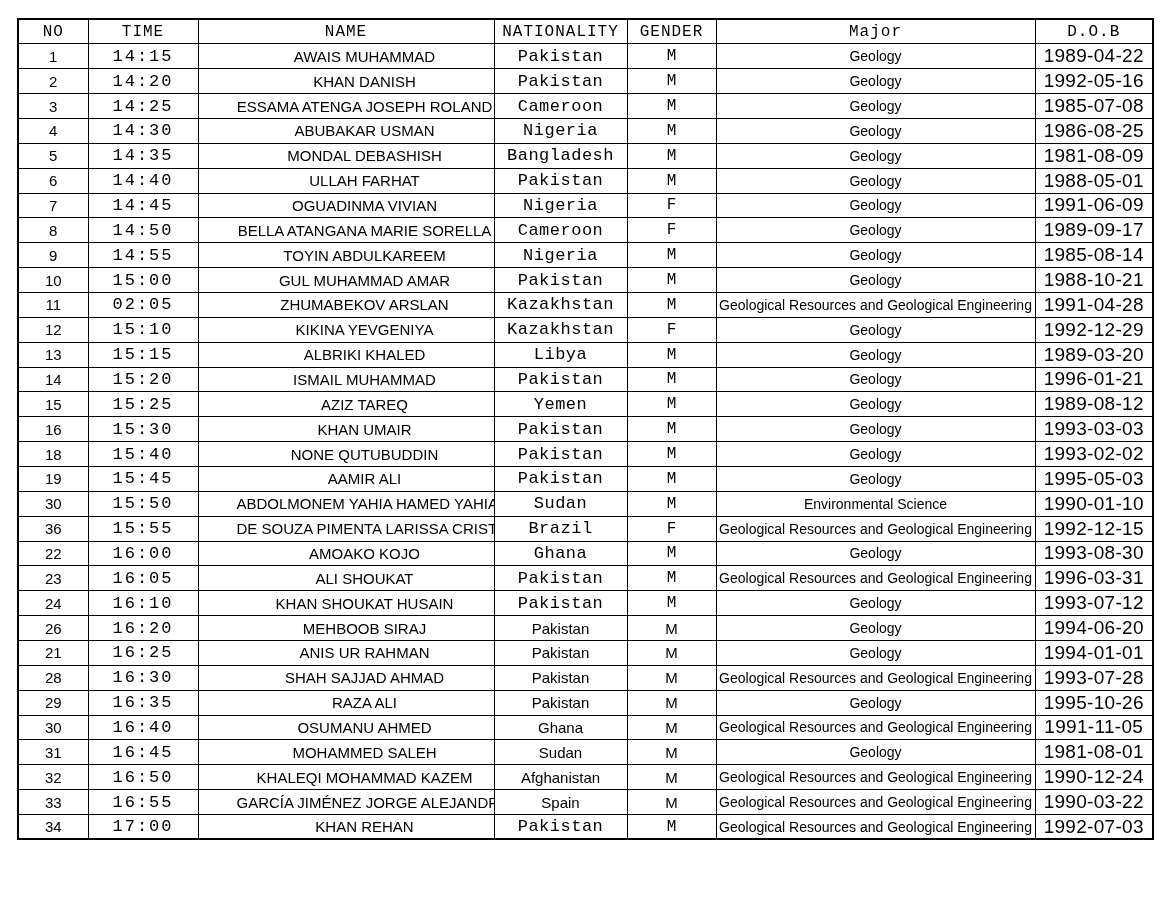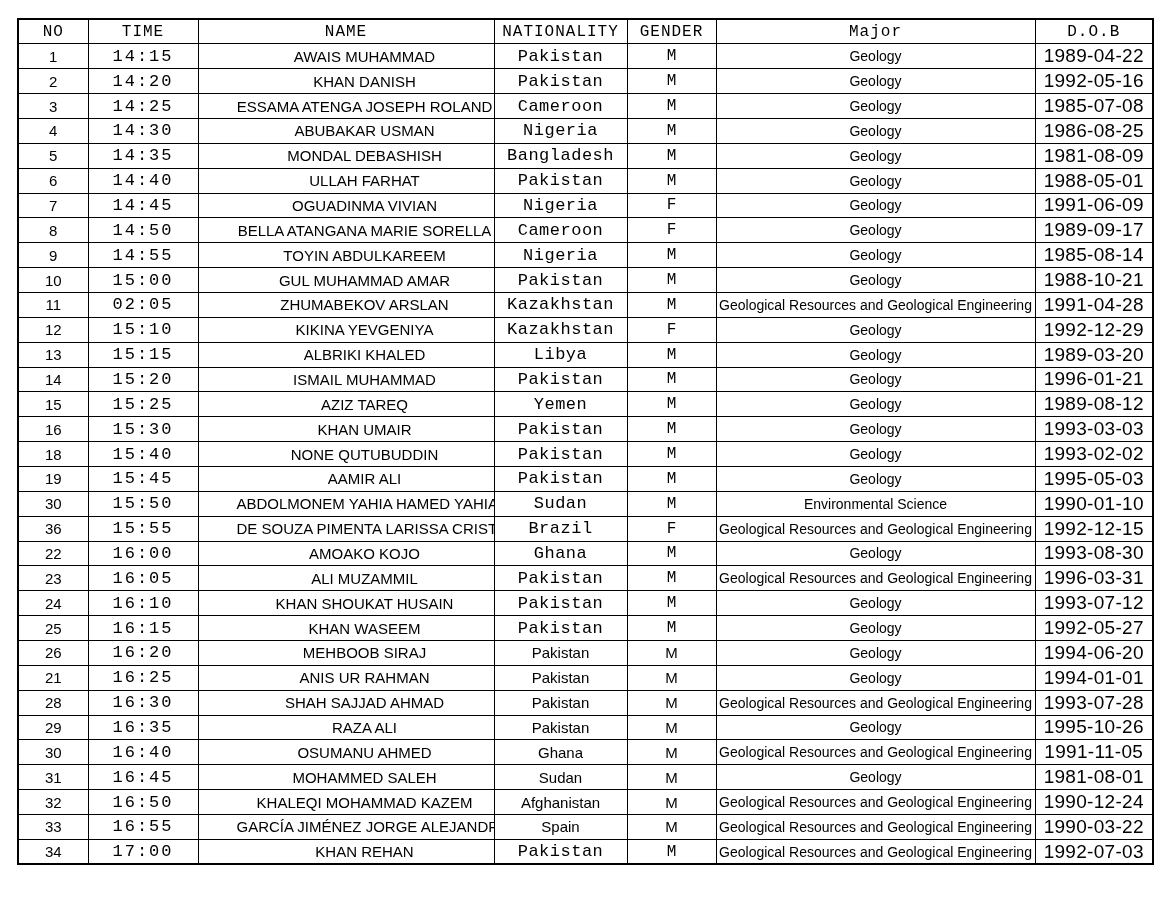--- a/index.html
+++ b/index.html
@@ -259,43 +259,34 @@
           <td class="c-time mono-f">16:00</td>
           <td class="c-name sans-f">AMOAKO KOJO</td>
           <td class="c-nationality mono-f">Ghana</td>
           <td class="c-gender mono-f">M</td>
           <td class="c-major sans-f">Geology</td>
           <td class="c-dob sans-f">1993-08-30</td>
         </tr>
         <tr>
           <td class="c-no sans-f">23</td>
           <td class="c-time mono-f">16:05</td>
-          <td class="c-name sans-f">ALI MUZAMMIL</td>
+          <td class="c-name sans-f">ALI SHOUKAT</td>
           <td class="c-nationality mono-f">Pakistan</td>
           <td class="c-gender mono-f">M</td>
           <td class="c-major sans-f">Geological Resources and Geological Engineering</td>
           <td class="c-dob sans-f">1996-03-31</td>
         </tr>
         <tr>
           <td class="c-no sans-f">24</td>
           <td class="c-time mono-f">16:10</td>
           <td class="c-name sans-f">KHAN SHOUKAT HUSAIN</td>
           <td class="c-nationality mono-f">Pakistan</td>
           <td class="c-gender mono-f">M</td>
           <td class="c-major sans-f">Geology</td>
           <td class="c-dob sans-f">1993-07-12</td>
-        </tr>
-        <tr>
-          <td class="c-no sans-f">25</td>
-          <td class="c-time mono-f">16:15</td>
-          <td class="c-name sans-f">KHAN WASEEM</td>
-          <td class="c-nationality mono-f">Pakistan</td>
-          <td class="c-gender mono-f">M</td>
-          <td class="c-major sans-f">Geology</td>
-          <td class="c-dob sans-f">1992-05-27</td>
         </tr>
         <tr>
           <td class="c-no sans-f">26</td>
           <td class="c-time mono-f">16:20</td>
           <td class="c-name sans-f">MEHBOOB SIRAJ</td>
           <td class="c-nationality sans-f">Pakistan</td>
           <td class="c-gender sans-f">M</td>
           <td class="c-major sans-f">Geology</td>
           <td class="c-dob sans-f">1994-06-20</td>
         </tr>

